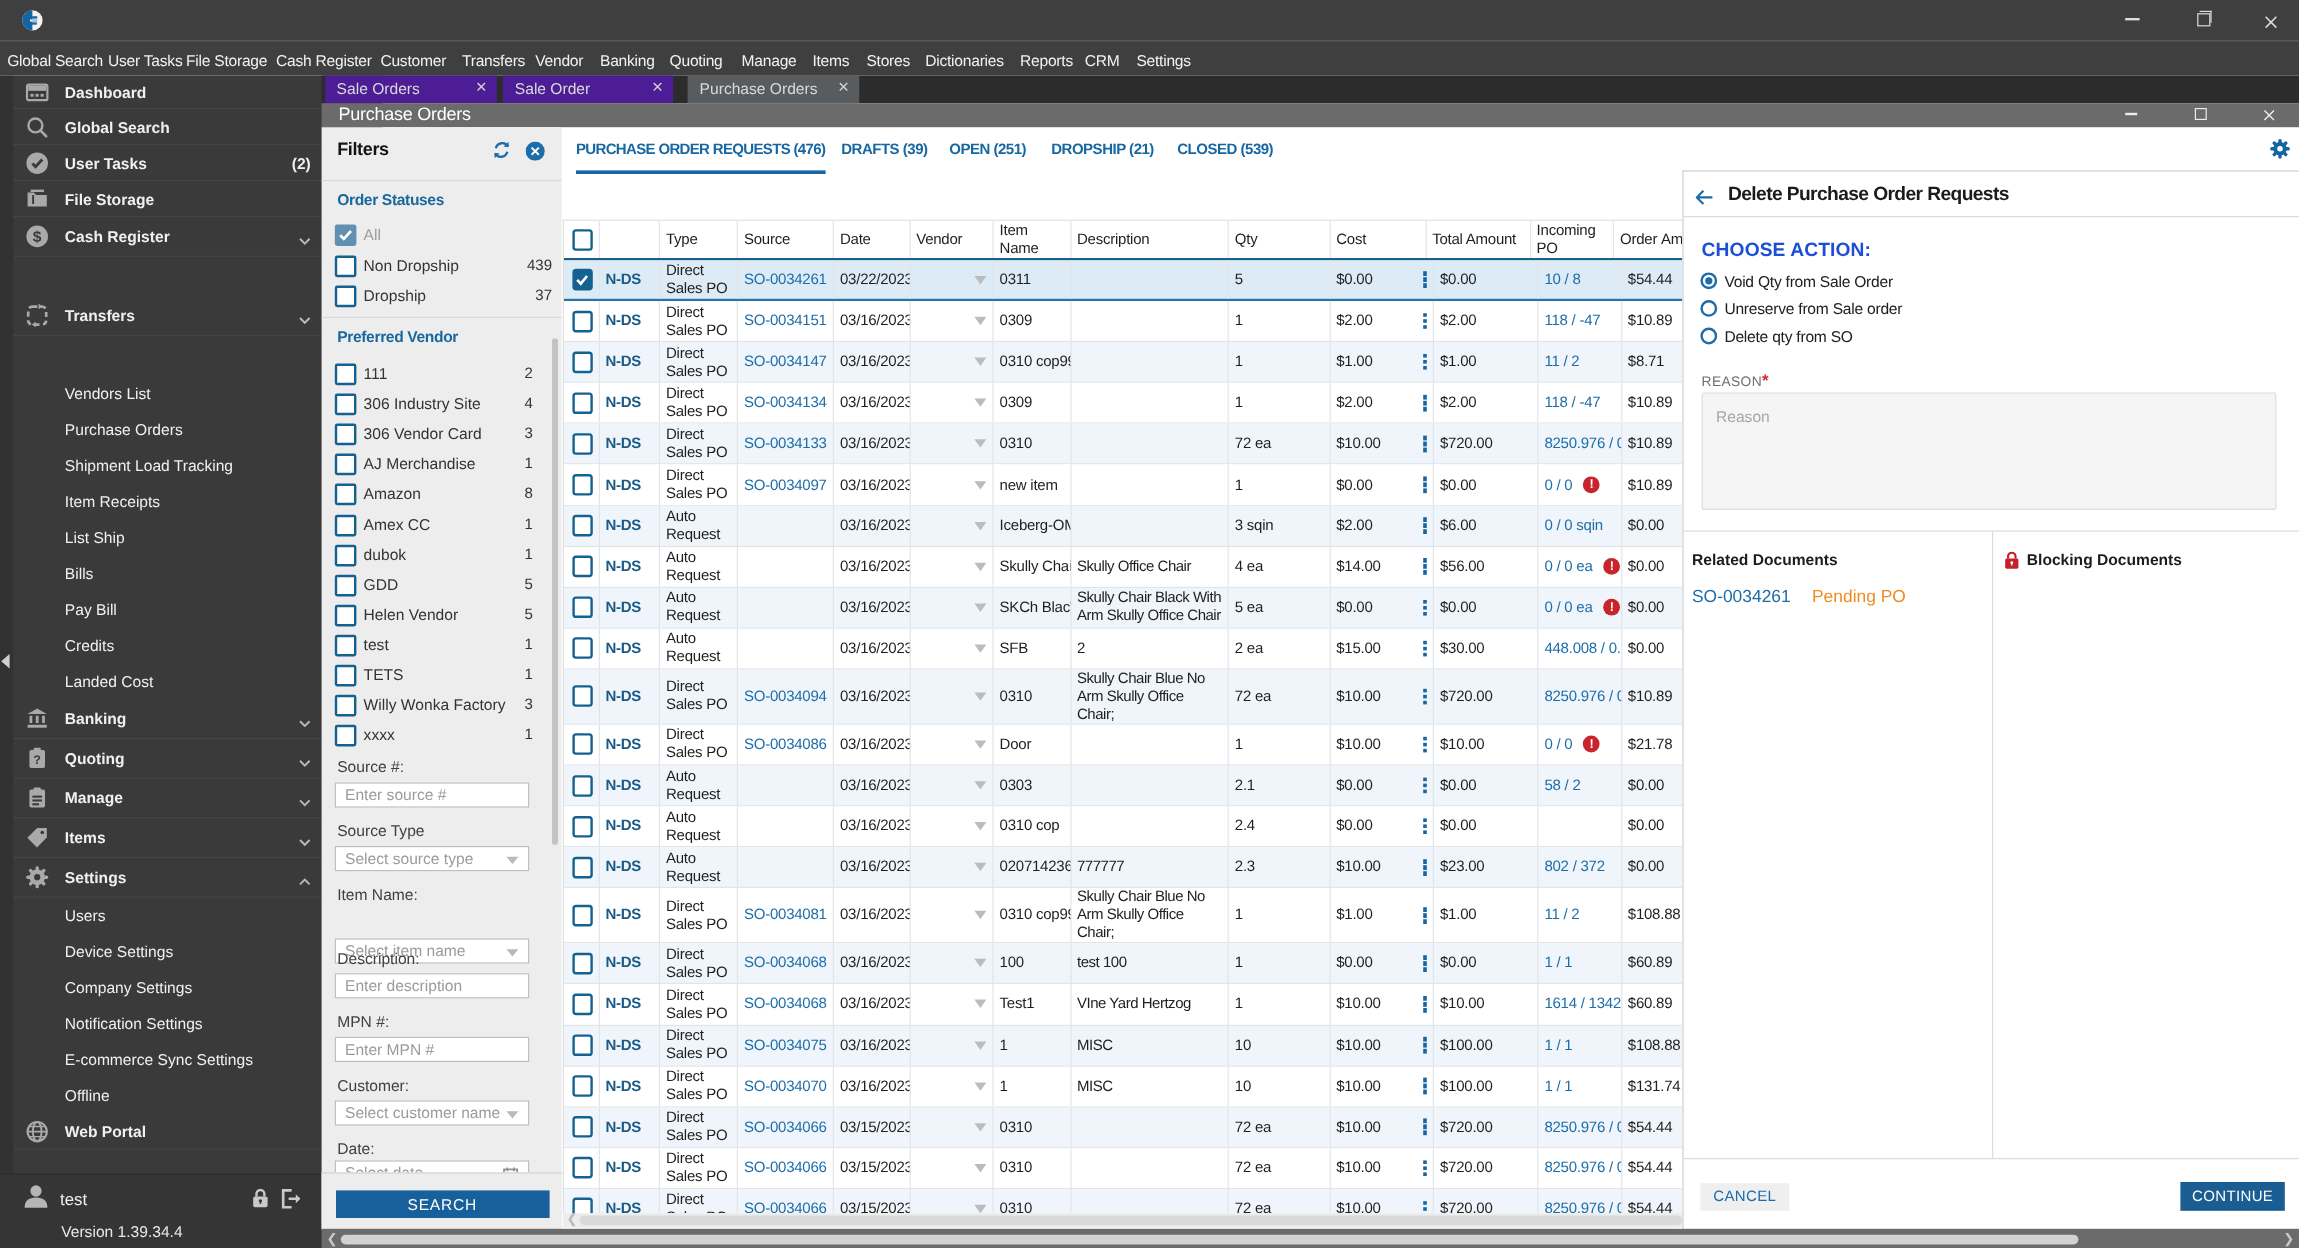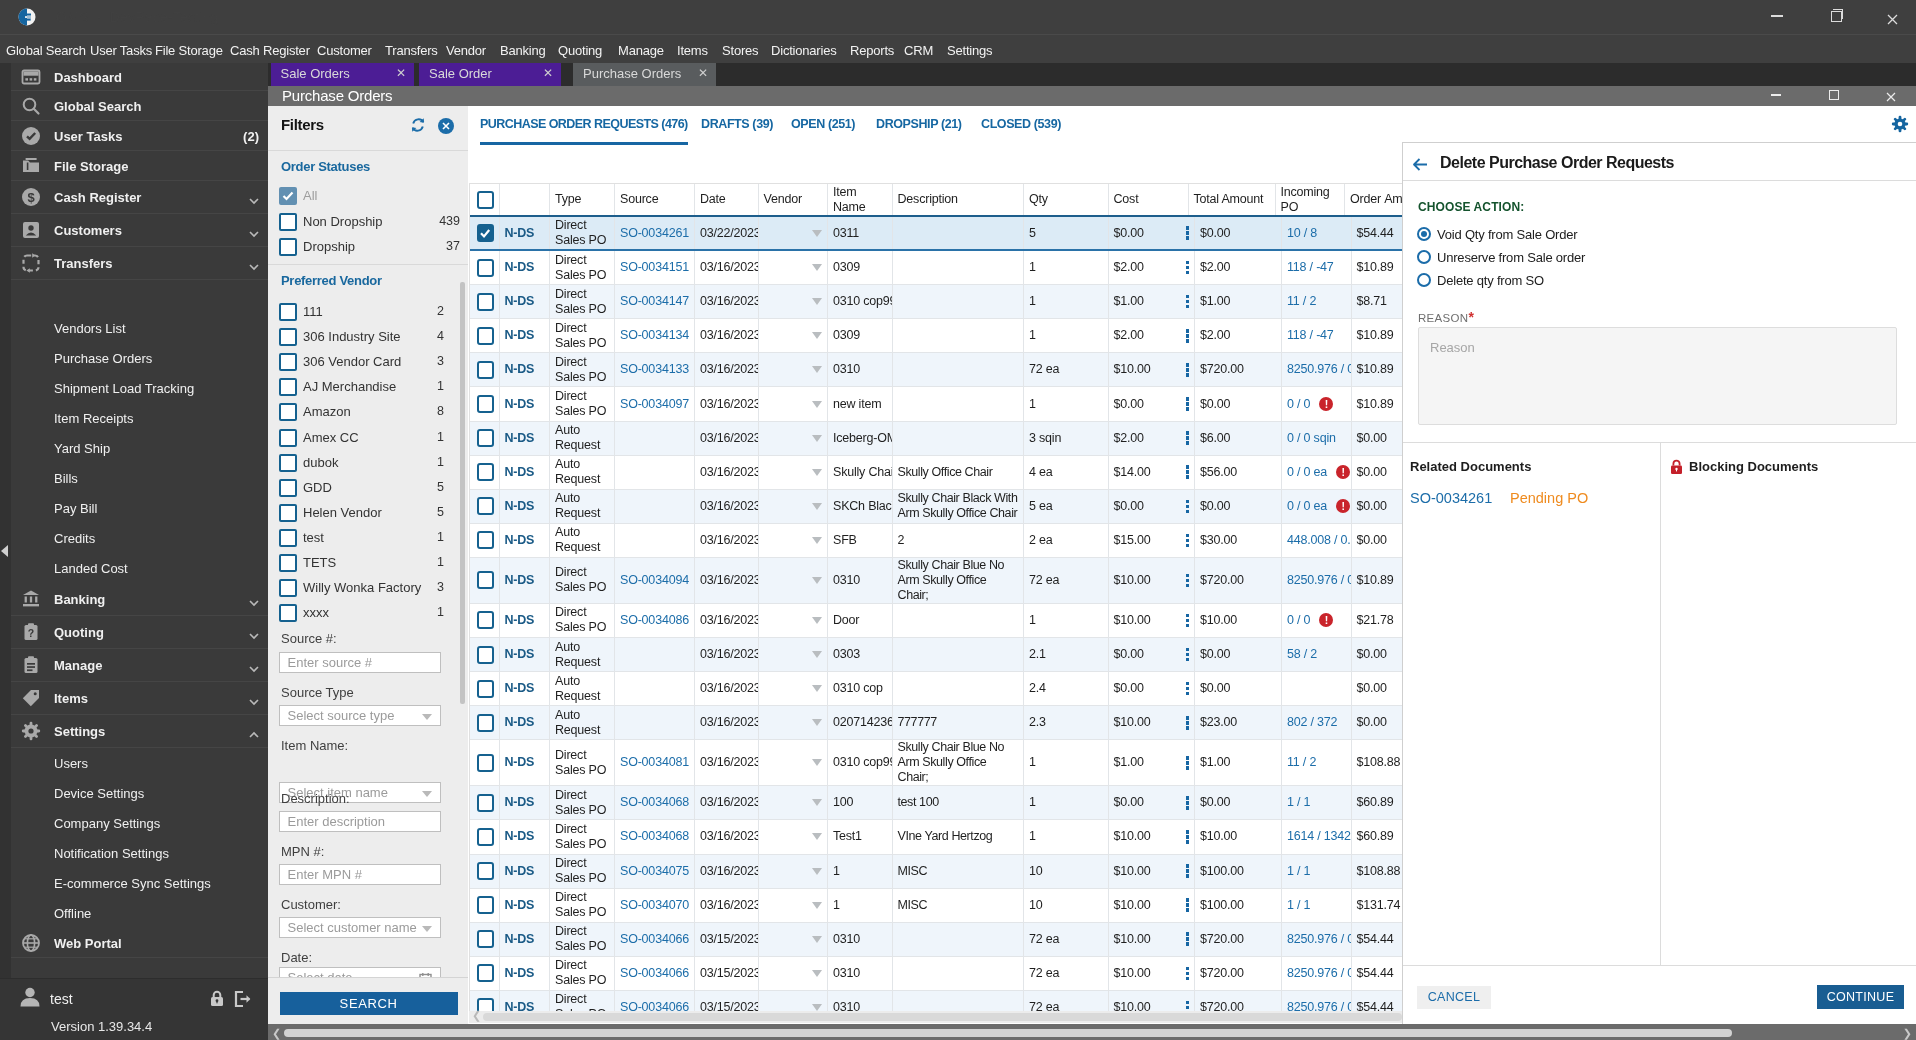--- a/index.html
+++ b/index.html
@@ -71,21 +71,21 @@
 #thscroll{left:469px;top:1011px;width:933px;height:12px;background:#ececec}
 #thscroll .thumb{position:absolute;left:14px;top:2px;width:919px;height:8px;background:#d9d9d9;border-radius:4px}
 #thscroll .ch{position:absolute;left:3px;top:-2px;color:#b9b9b9;font-size:11px}
 #appscroll{left:268px;top:1024px;width:1648px;height:16px;background:#6b6b6b}
 #appscroll .thumb{position:absolute;left:16px;top:5px;width:1448px;height:8px;background:#d2d2d2;border-radius:4px}
 #appscroll .ch{position:absolute;top:1px;height:16px;line-height:16px;color:#c9c9c9;font-size:11px}
 
 #rpanel{left:1402px;top:142px;width:514px;height:884px;background:#fff;border-left:1px solid #cfcfcf;border-top:1px solid #cfcfcf;box-sizing:border-box}
 #rtitle{left:1440px;top:154px;color:#1b1b1b;font-weight:bold;font-size:16px;letter-spacing:-.5px}
 .rdiv{background:#dcdcdc}
-#chooseact{left:1418px;top:200px;color:#14532d;font-weight:bold;font-size:12px;letter-spacing:.1px}
+#chooseact{left:1418px;top:200px;color:#1d4ed8;font-weight:bold;font-size:16px;letter-spacing:.1px}
 .radio{position:absolute;left:1417px;width:10px;height:10px;border:2px solid #1b6ca9;border-radius:50%;box-sizing:content-box;background:#fff}
 .radio.on:after{content:"";position:absolute;left:2px;top:2px;width:6px;height:6px;border-radius:50%;background:#1b6ca9}
 .rlab{position:absolute;left:1437px;color:#202020;font-size:13px;letter-spacing:-.2px}
 #reasonlab{left:1418px;top:309px;color:#6f6f6f;font-size:11.5px;letter-spacing:.3px}
 #reasonbox{left:1418px;top:327px;width:479px;height:98px;background:#f5f5f5;border:1px solid #ddd;border-radius:2px;box-sizing:border-box;
  color:#a6a6a6;font-size:13px;padding:12px 0 0 11px}
 .rsec{position:absolute;color:#1d1d1d;font-weight:bold;font-size:13px}
 #cancelbtn{left:1417px;top:986px;width:74px;height:23px;background:#efefef;color:#1b6ca9;font-size:12.5px;
  text-align:center;line-height:23px;letter-spacing:.3px}
 #contbtn{left:1817px;top:985px;width:87px;height:24px;background:#195d92;color:#fff;font-size:12.5px;
@@ -162,31 +162,20 @@
 <div class="srow main" style="top:118px;height:33px">
       <span class="sico"><svg style="" width="22" height="22" viewBox="0 0 22 22">
           <circle cx="11" cy="11" r="9" fill="#a9a9a9"></circle>
           <text x="11" y="15.5" font-size="13" font-weight="bold" text-anchor="middle" fill="#3a3a3a" font-family="Liberation Sans">$</text>
         </svg></span>
       <span class="stxt">Cash Register</span>
       <span class="schev"><svg style="" width="12" height="8" viewBox="0 0 12 8">
           <path d="M2 2 L6 6 L10 2" fill="none" stroke="#b9b9b9" stroke-width="1.6"></path>
         </svg></span>
     </div>
-<div class="srow main" style="top:151px;height:33px">
-      <span class="sico"><svg style="" width="22" height="22" viewBox="0 0 22 22">
-          <rect x="3" y="3" width="16" height="16" rx="2" fill="#a9a9a9"></rect>
-          <circle cx="11" cy="9" r="2.7" fill="#3a3a3a"></circle>
-          <path d="M5.8 16.5 q5.2 -6 10.4 0 z" fill="#3a3a3a"></path>
-        </svg></span>
-      <span class="stxt">Customers</span>
-      <span class="schev"><svg style="" width="12" height="8" viewBox="0 0 12 8">
-          <path d="M2 2 L6 6 L10 2" fill="none" stroke="#b9b9b9" stroke-width="1.6"></path>
-        </svg></span>
-    </div>
 <div class="srow main" style="top:184px;height:33px">
       <span class="sico"><svg style="" width="22" height="22" viewBox="0 0 22 22">
           <rect x="3.5" y="3.5" width="15" height="15" rx="3.5" fill="none" stroke="#a9a9a9" stroke-width="2.2" stroke-dasharray="4.2 3"></rect>
           <path d="M12.2 1.2 L15.6 3.5 L12.2 5.8 z" fill="#a9a9a9"></path>
           <path d="M9.8 16.2 L6.4 18.5 L9.8 20.8 z" fill="#a9a9a9"></path>
         </svg></span>
       <span class="stxt">Transfers</span>
       <span class="schev"><svg style="" width="12" height="8" viewBox="0 0 12 8">
           <path d="M2 2 L6 6 L10 2" fill="none" stroke="#b9b9b9" stroke-width="1.6"></path>
         </svg></span>
@@ -197,21 +186,21 @@
 <div class="srow" style="top:280px;height:30px">
       <span class="stxt">Purchase Orders</span>
     </div>
 <div class="srow" style="top:310px;height:30px">
       <span class="stxt">Shipment Load Tracking</span>
     </div>
 <div class="srow" style="top:340px;height:30px">
       <span class="stxt">Item Receipts</span>
     </div>
 <div class="srow" style="top:370px;height:30px">
-      <span class="stxt">Yard Ship</span>
+      <span class="stxt">List Ship</span>
     </div>
 <div class="srow" style="top:400px;height:30px">
       <span class="stxt">Bills</span>
     </div>
 <div class="srow" style="top:430px;height:30px">
       <span class="stxt">Pay Bill</span>
     </div>
 <div class="srow" style="top:460px;height:30px">
       <span class="stxt">Credits</span>
     </div>

